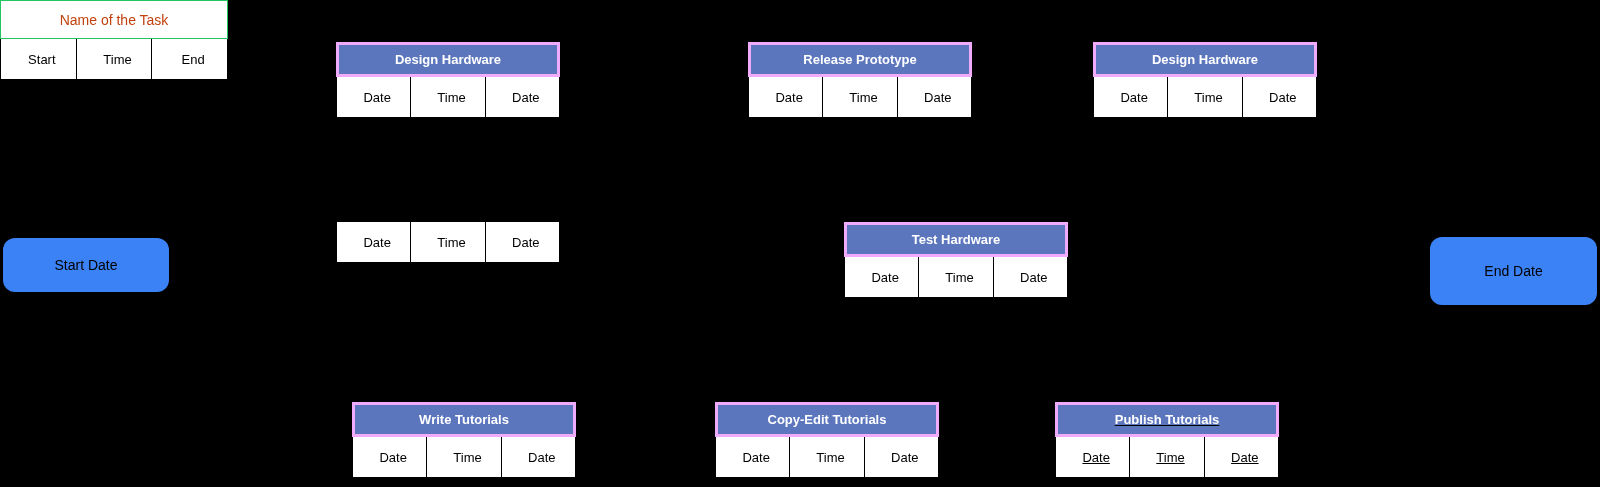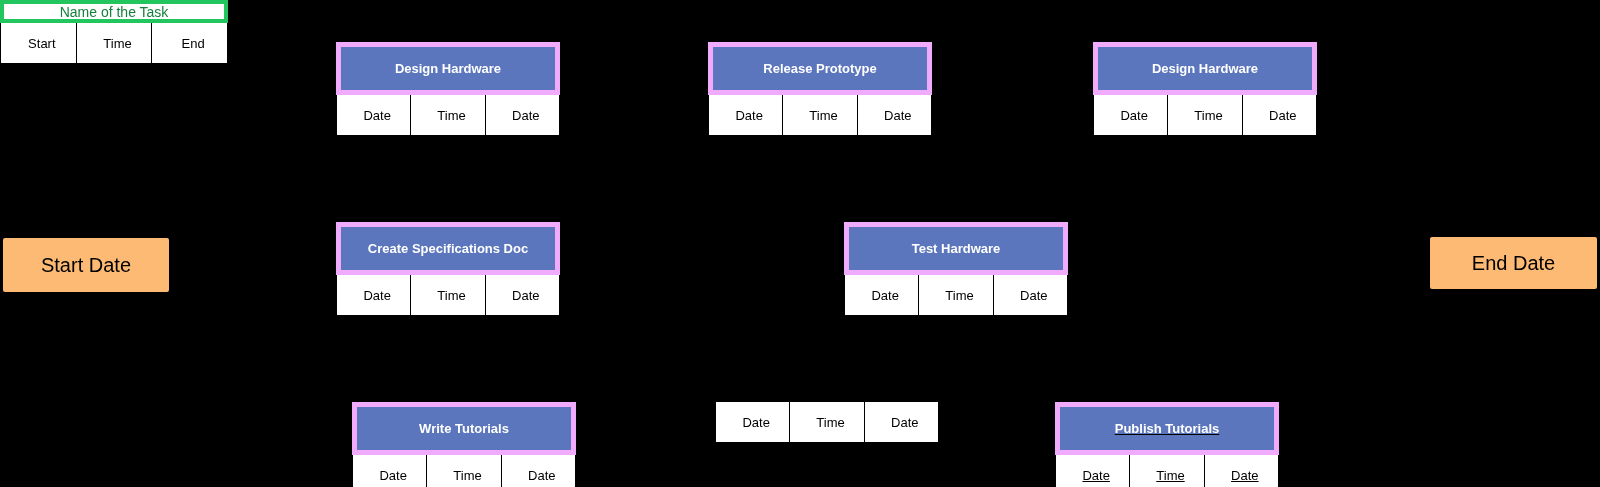--- a/index.html
+++ b/index.html
@@ -8,52 +8,52 @@
     width: 1600px;
     height: 487px;
     background: #000000;
     font-family: "Liberation Sans", sans-serif;
     overflow: hidden;
   }
 
   
   .legend { position: absolute; left: 0; top: 0; width: 228px; }
   .legend-header {
-    box-sizing: border-box; height: 23px;
-    background: #ffffff; border: 4px solid #22c55e;
+    box-sizing: border-box; height: 39px;
+    background: #ffffff; border: 1px solid #22c55e;
     display: flex; align-items: center; justify-content: center;
-    font-size: 14px; color: #15803d;
+    font-size: 14px; color: #c2410c;
   }
 
   
   .task { position: absolute; width: 224px; }
   .task-header {
-    box-sizing: border-box; height: 53px;
-    background: #5B76BD; border: 5px solid #f0abfc;
+    box-sizing: border-box; height: 35px;
+    background: #5B76BD; border: 3px solid #f0abfc;
     display: flex; align-items: center; justify-content: center;
     font-size: 13px; font-weight: 700; color: #ffffff;
   }
 
   
   .cells {
     box-sizing: border-box; display: flex; height: 41px;
     background: #ffffff; border: 1px solid #000000; border-top: none;
   }
   .cell {
     flex: 1; display: flex; align-items: center; justify-content: center;
     font-size: 13px; color: #000000; border-right: 1px solid #000000; padding-left: 7px;
   }
   .cell.last { border-right: none; }
 
   
   .terminal {
     position: absolute; box-sizing: border-box;
-    background: #fdba74; border-radius: 2px;
+    background: #3b82f6; border-radius: 12px;
     display: flex; align-items: center; justify-content: center;
-    font-size: 20px; color: #000000;
+    font-size: 14px; color: #000000;
   }
 </style>
 </head>
 <body>
 
 <div class="canvas">
 
   <div class="legend">
     <div class="legend-header">Name of the Task</div>
     <div class="cells">
@@ -69,70 +69,70 @@
 
   <div class="task" style="left:336px; top:42px;">
     <div class="task-header">Design Hardware</div>
     <div class="cells">
       <div class="cell">Date</div>
       <div class="cell">Time</div>
       <div class="cell last">Date</div>
     </div>
   </div>
 
-  <div class="task" style="left:708px; top:42px;">
+  <div class="task" style="left:748px; top:42px;">
     <div class="task-header">Release Prototype</div>
     <div class="cells">
       <div class="cell">Date</div>
       <div class="cell">Time</div>
       <div class="cell last">Date</div>
     </div>
   </div>
 
   <div class="task" style="left:1093px; top:42px;">
     <div class="task-header">Design Hardware</div>
     <div class="cells">
       <div class="cell">Date</div>
       <div class="cell">Time</div>
       <div class="cell last">Date</div>
     </div>
   </div>
 
   <div class="task" style="left:336px; top:222px;">
-    <div class="task-header">Create Specifications Doc</div>
     <div class="cells">
       <div class="cell">Date</div>
       <div class="cell">Time</div>
       <div class="cell last">Date</div>
     </div>
   </div>
 
   <div class="task" style="left:844px; top:222px;">
     <div class="task-header">Test Hardware</div>
     <div class="cells">
       <div class="cell">Date</div>
       <div class="cell">Time</div>
       <div class="cell last">Date</div>
     </div>
   </div>
 
-  <div class="terminal" style="left:1430px; top:237px; width:167px; height:52px;">
+  <div class="terminal" style="left:1430px; top:237px; width:167px; height:68px;">
     <span>End Date</span>
   </div>
 
   <div class="task" style="left:352px; top:402px;">
     <div class="task-header">Write Tutorials</div>
     <div class="cells">
       <div class="cell">Date</div>
       <div class="cell">Time</div>
       <div class="cell last">Date</div>
     </div>
   </div>
 
   <div class="task" style="left:715px; top:402px;">
+    <div class="task-header">Copy-Edit Tutorials</div>
     <div class="cells">
       <div class="cell">Date</div>
       <div class="cell">Time</div>
       <div class="cell last">Date</div>
     </div>
   </div>
 
   <div class="task" style="left:1055px; top:402px;text-decoration:underline;">
     <div class="task-header">Publish Tutorials</div>
     <div class="cells">

